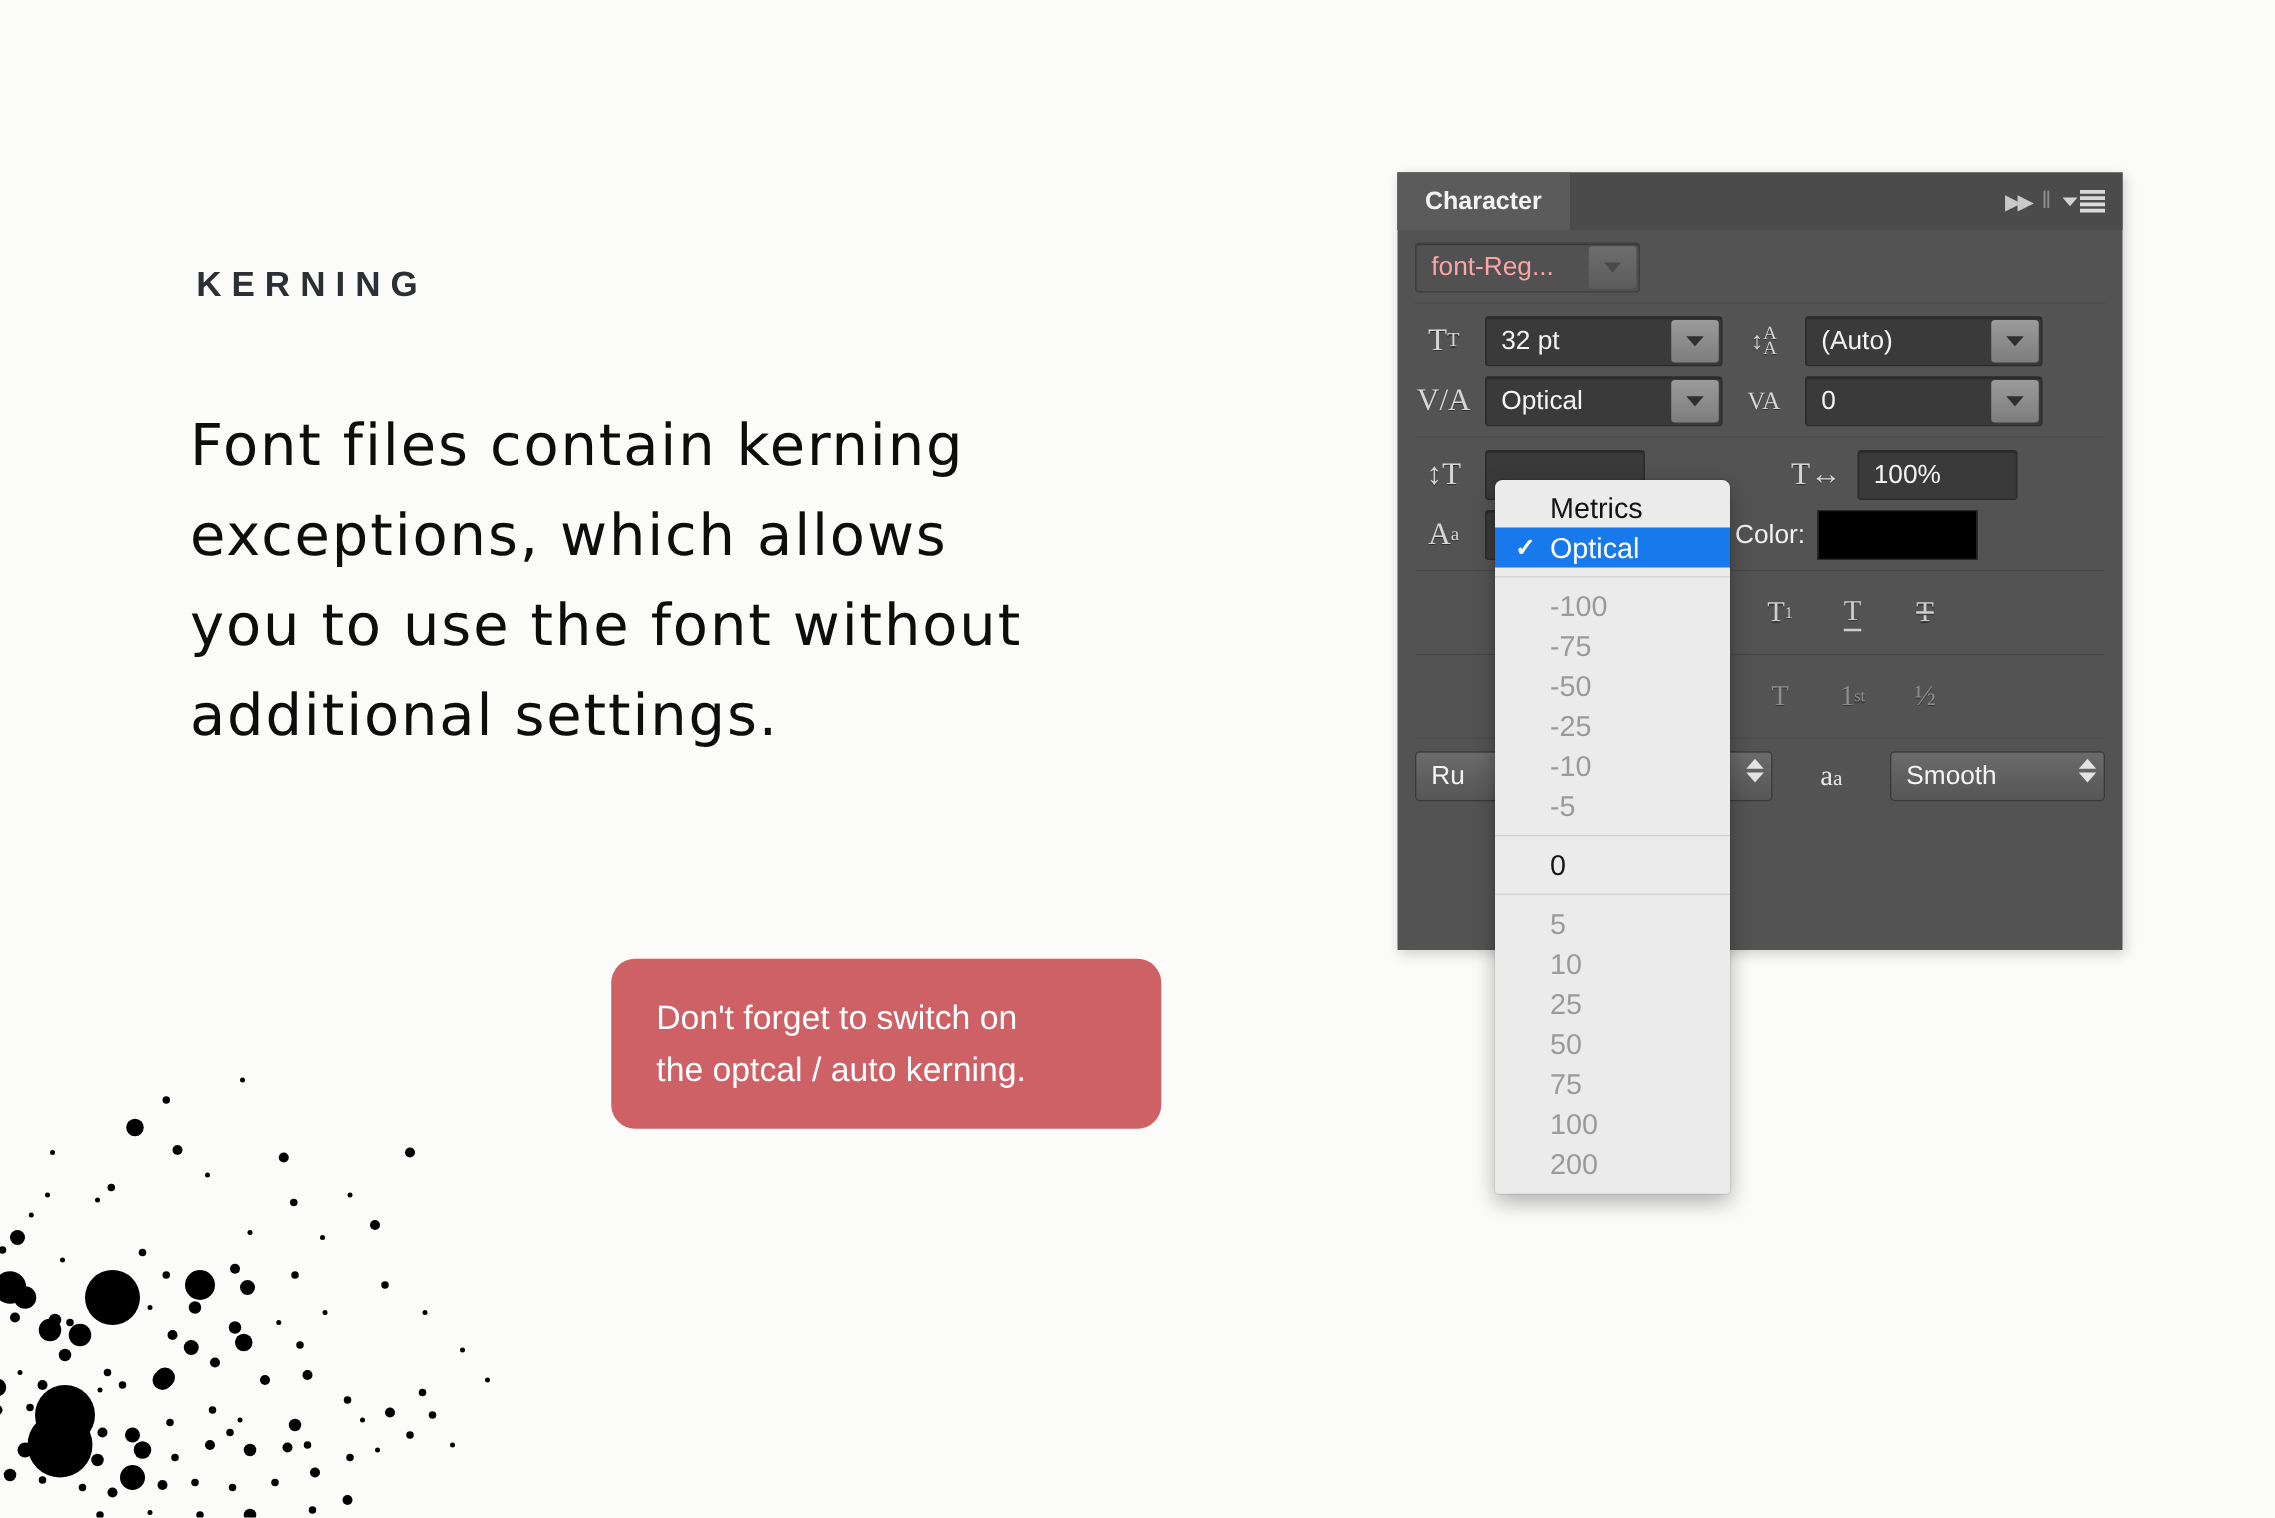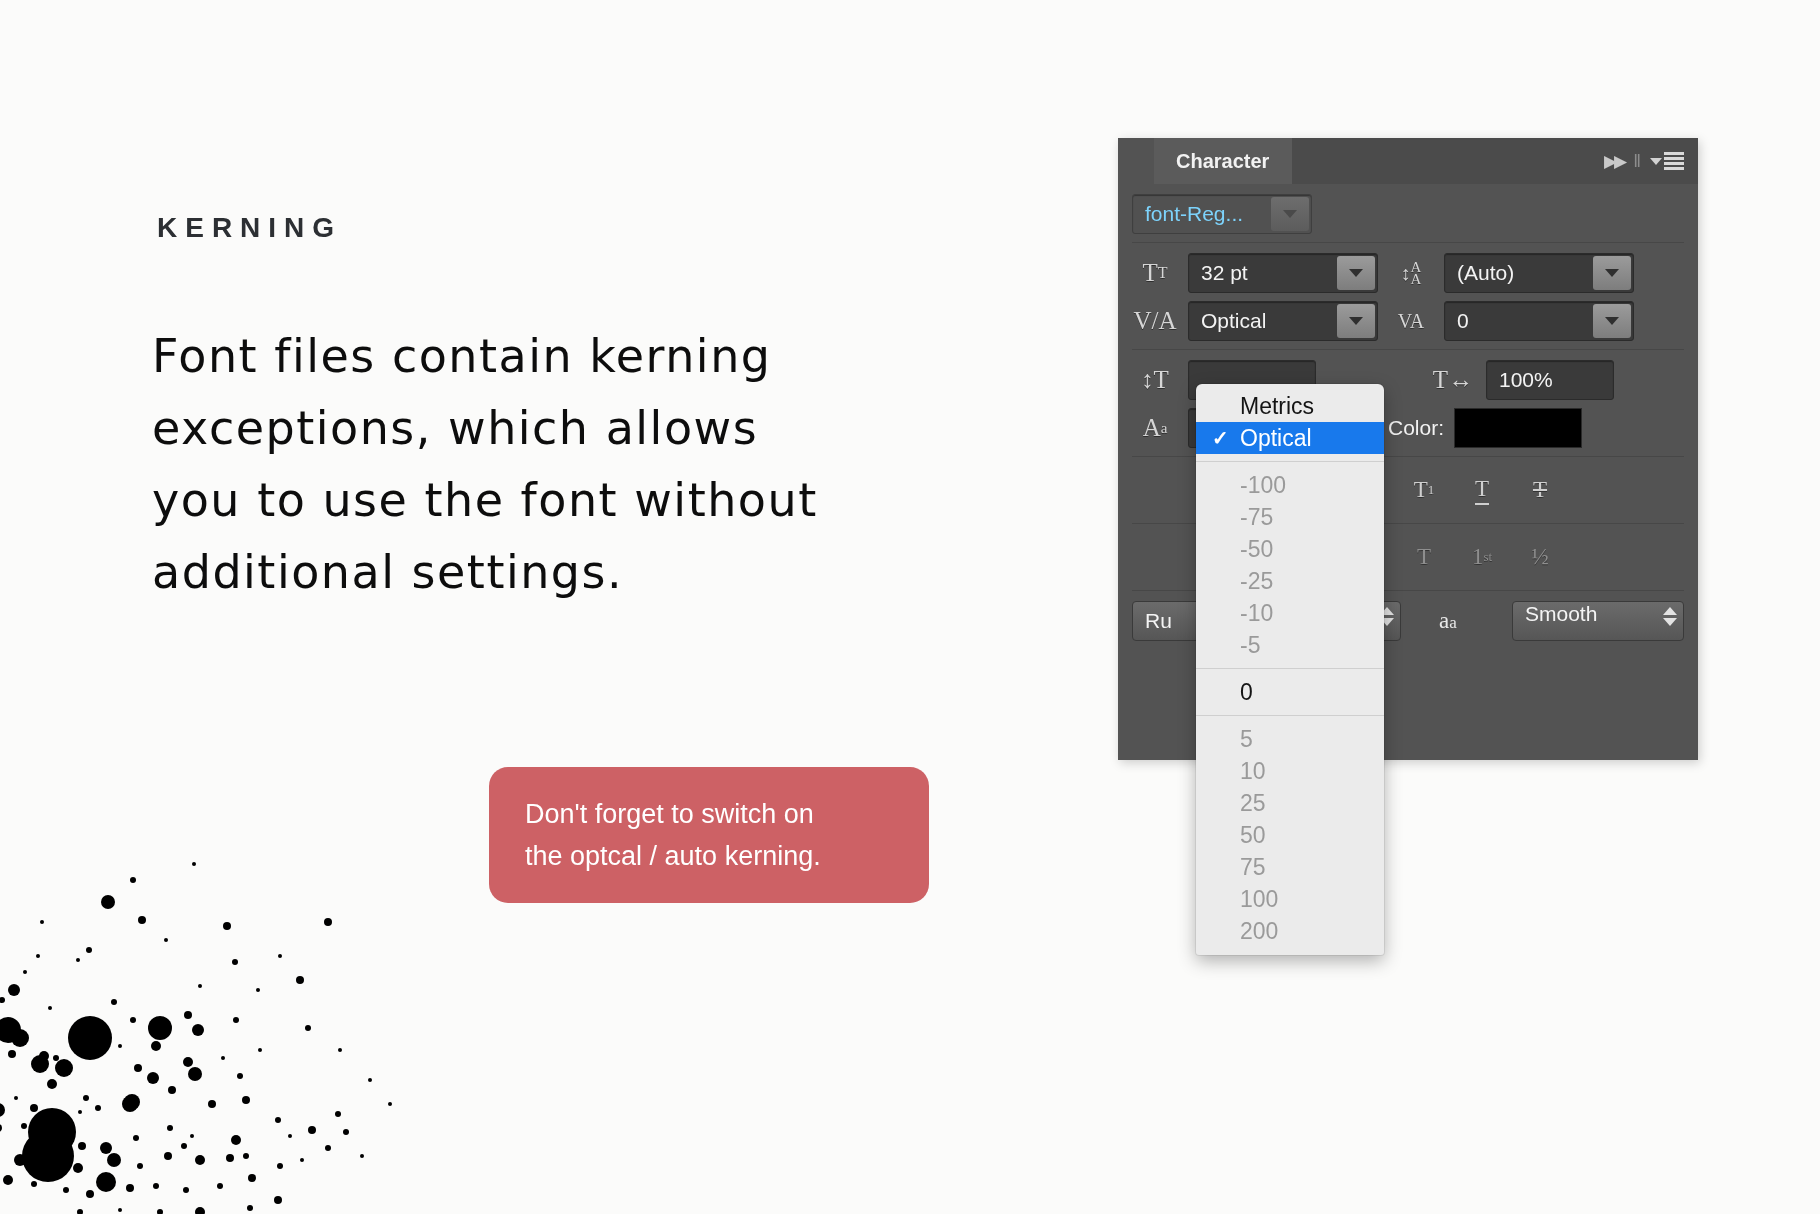--- a/index.html
+++ b/index.html
@@ -43,21 +43,21 @@
 
   
   #character-panel {
     position: absolute; left: 1118px; top: 138px;
     width: 580px; height: 622px;
     background: #535353;
     box-shadow: 2px 3px 10px rgba(0,0,0,0.18);
   }
   .panel-titlebar {
     position: relative; height: 46px; background: #4b4b4b;
-    display: flex; align-items: center; margin-left: 36px;
+    display: flex; align-items: center;
   }
   .panel-tab {
     height: 46px; min-width: 138px; background: #5b5b5b;
     display: flex; align-items: center; padding: 0 22px;
     color: #f2f2f2; font-size: 20px; font-weight: bold;
   }
   .titlebar-right {
     position: absolute; right: 14px; top: 0; height: 46px;
     display: flex; align-items: center; gap: 9px;
   }
@@ -80,21 +80,21 @@
   }
   .glyph.small { font-size: 20px; }
 
   .field {
     position: relative; height: 40px; background: #3a3a3a;
     border: 1px solid #2b2b2b; border-radius: 3px;
     display: flex; align-items: center;
     padding: 0 12px; color: #f3f3f3; font-size: 21px;
     box-shadow: inset 0 1px 1px rgba(0,0,0,0.35);
   }
-  .field.dim { background: #515151; border-color: #3f3f3f; color: #7dd3fc; }
+  .field.dim { background: #515151; border-color: #3f3f3f; color: #fca5a5; }
   .field .val { white-space: nowrap; overflow: hidden; }
   .drop-btn {
     position: absolute; right: 2px; top: 2px; width: 38px; height: 34px;
     background: linear-gradient(#9b9b9b,#7d7d7d);
     border-radius: 3px; display: flex; align-items: center; justify-content: center;
   }
   .drop-btn.dim { background: linear-gradient(#6d6d6d,#5c5c5c); }
   .drop-btn .tri { width:0;height:0;border-left:7px solid transparent;border-right:7px solid transparent;border-top:8px solid #2f2f2f; }
   .drop-btn.dim .tri { border-top-color:#4a4a4a; }
 
@@ -134,22 +134,22 @@
     position:absolute; right:6px; top:5px;
     display:flex; flex-direction:column; gap:3px;
   }
   .stepper .up { width:0;height:0;border-left:7px solid transparent;border-right:7px solid transparent;border-bottom:8px solid #e3e3e3; }
   .stepper .dn { width:0;height:0;border-left:7px solid transparent;border-right:7px solid transparent;border-top:8px solid #e3e3e3; }
   .aa-icon { color:#e8e8e8; font-family:"Liberation Serif", serif; font-size:23px; width:42px; text-align:center; }
   .aa-field {
     position: relative; width: 172px; height: 40px;
     background: linear-gradient(#6b6b6b,#565656);
     border:1px solid #3a3a3a; border-radius: 4px;
-    display:flex; padding: 0 12px;
-    color:#f4f4f4; font-size:21px;margin-left:17px;
+    display:flex; align-items:center; padding: 0 12px;
+    color:#f4f4f4; font-size:21px;
   }
 
   
   #kerning-dropdown {
     position: absolute; left: 1196px; top: 384px;
     width: 188px; background: #ebebeb;
     border-radius: 6px 6px 3px 3px;
     box-shadow: 0 6px 18px rgba(0,0,0,0.30), 0 0 0 1px rgba(0,0,0,0.07);
     overflow: hidden; padding: 6px 0 8px 0;
   }

